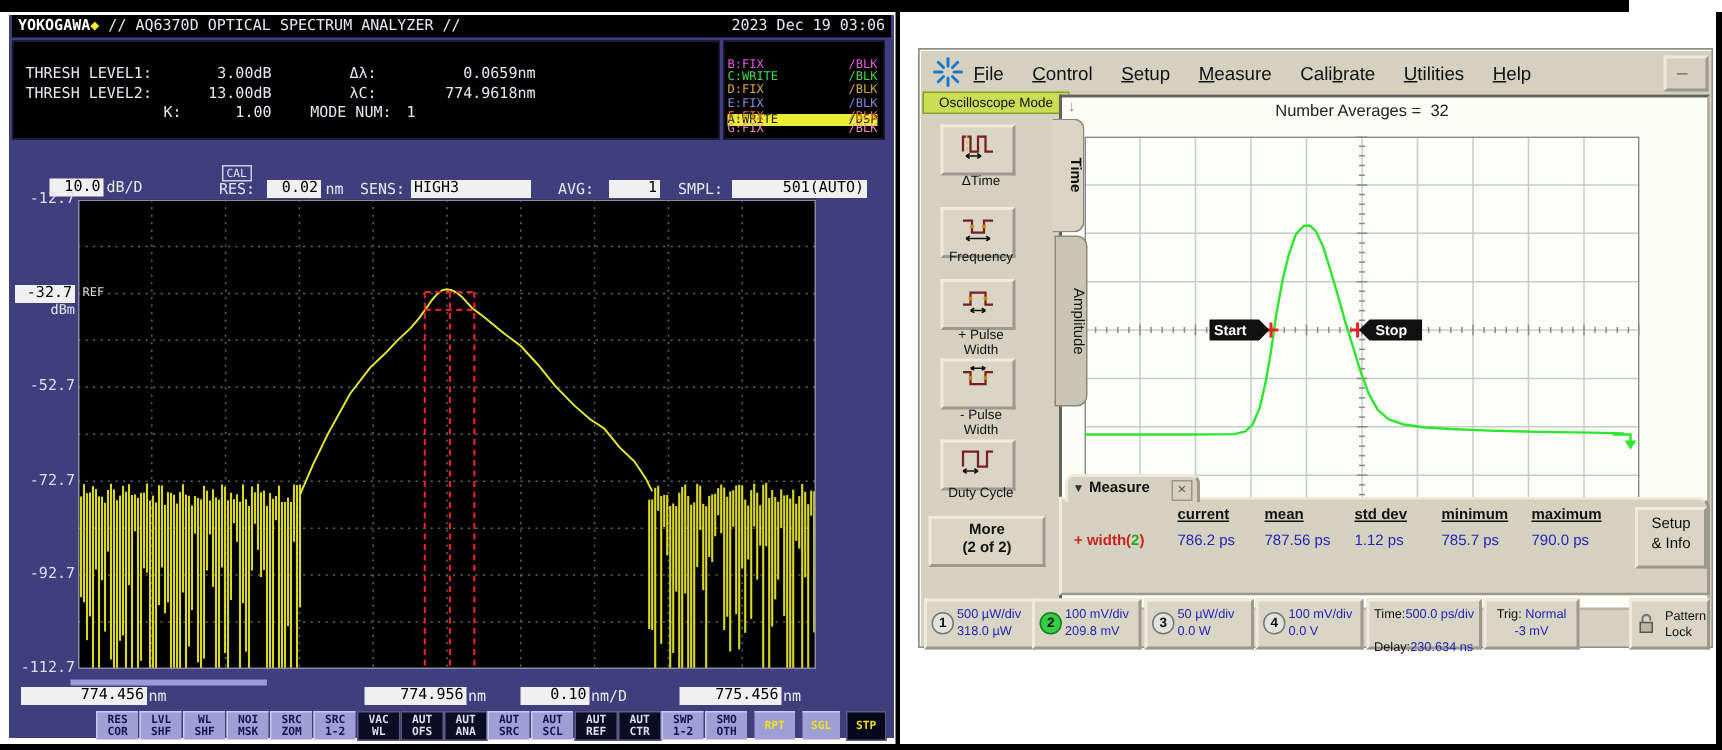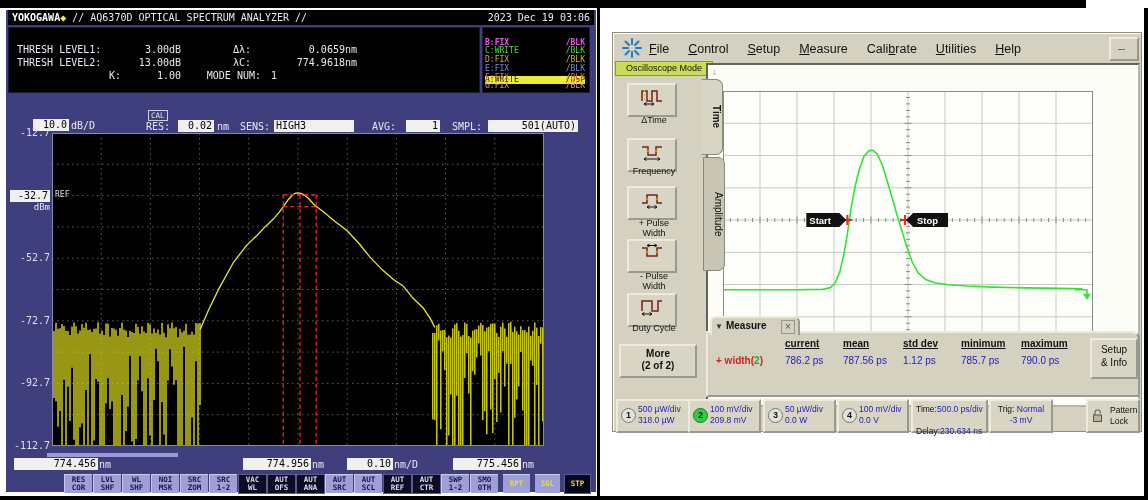--- a/index.html
+++ b/index.html
@@ -111,21 +111,21 @@
       <span class="an-l2" style="top:29px;">λC:</span>
       <span class="an-v2" style="top:29px;">774.9618nm</span>
       <span class="an-l1" style="top:42px;text-align:right;">K:</span>
       <span class="an-v1" style="top:42px;">1.00</span>
       <span class="abs" style="left:186px;top:42px;width:66px;text-align:right;">MODE NUM:</span>
       <span class="abs" style="left:262px;top:42px;">1</span>
     </div>
 
     <div class="abs panel tr-panel" id="trace-panel">
         <div class="tr-row" style="top: 2px; color: rgb(21, 21, 0); background: rgb(237, 237, 53); margin-top: 46px;"><span>A:WRITE</span><span class="mode">/DSP</span></div>
-        <div class="tr-row" style="top: 10.7px; color: rgb(238, 85, 238); font-weight: bold;"><span>B:FIX</span><span class="mode">/BLK</span></div>
+        <div class="tr-row" style="top: 10.7px; color: rgb(238, 85, 238);"><span>B:FIX</span><span class="mode">/BLK</span></div>
         <div class="tr-row" style="top: 19.4px; color: rgb(68, 221, 68);"><span>C:WRITE</span><span class="mode">/BLK</span></div>
         <div class="tr-row" style="top: 28.1px; color: rgb(221, 170, 51);"><span>D:FIX</span><span class="mode">/BLK</span></div>
         <div class="tr-row" style="top: 36.8px; color: rgb(136, 136, 221);"><span>E:FIX</span><span class="mode">/BLK</span></div>
         <div class="tr-row" style="top: 45.5px; color: rgb(238, 119, 34);"><span>F:FIX</span><span class="mode">/BLK</span></div>
         <div class="tr-row" style="top: 54.2px; color: rgb(238, 136, 187);"><span>G:FIX</span><span class="mode">/BLK</span></div>
       </div>
 
 
     <span class="abs wbox" style="left:27px;top:109px;width:32px;">10.0</span>
     <span class="abs" style="left:65px;top:110px;">dB/D</span>
@@ -379,20 +379,21 @@
     </span>
     <div class="abs menubar" id="scope-menus"><span class="mi"><u>F</u>ile</span><span class="mi"><u>C</u>ontrol</span><span class="mi"><u>S</u>etup</span><span class="mi"><u>M</u>easure</span><span class="mi">Cali<u>b</u>rate</span><span class="mi"><u>U</u>tilities</span><span class="mi"><u>H</u>elp</span></div>
     <div class="abs minbtn">
         <span style="position:absolute;left:7px;top:-8px;">_</span>
       </div>
 
     <div class="abs modelbl">Oscilloscope Mode</div>
 
     <div class="abs display">
       <span class="abs darr">↓</span>
+      <div class="abs avglbl">Number Averages =  32</div>
       <svg class="abs" style="left:15px;top:26px;" id="scope-svg" width="370" height="258" viewBox="0 0 370 258">
           <rect x="0" y="0" width="370" height="258" fill="#fdfdf9"></rect>
           <line x1="0.0" y1="0" x2="0.0" y2="258" stroke="#c3cfc2"></line>
           <line x1="37.0" y1="0" x2="37.0" y2="258" stroke="#c3cfc2"></line>
           <line x1="74.0" y1="0" x2="74.0" y2="258" stroke="#c3cfc2"></line>
           <line x1="111.0" y1="0" x2="111.0" y2="258" stroke="#c3cfc2"></line>
           <line x1="148.0" y1="0" x2="148.0" y2="258" stroke="#c3cfc2"></line>
           <line x1="185.0" y1="0" x2="185.0" y2="258" stroke="#c3cfc2"></line>
           <line x1="222.0" y1="0" x2="222.0" y2="258" stroke="#c3cfc2"></line>
           <line x1="259.0" y1="0" x2="259.0" y2="258" stroke="#c3cfc2"></line>

